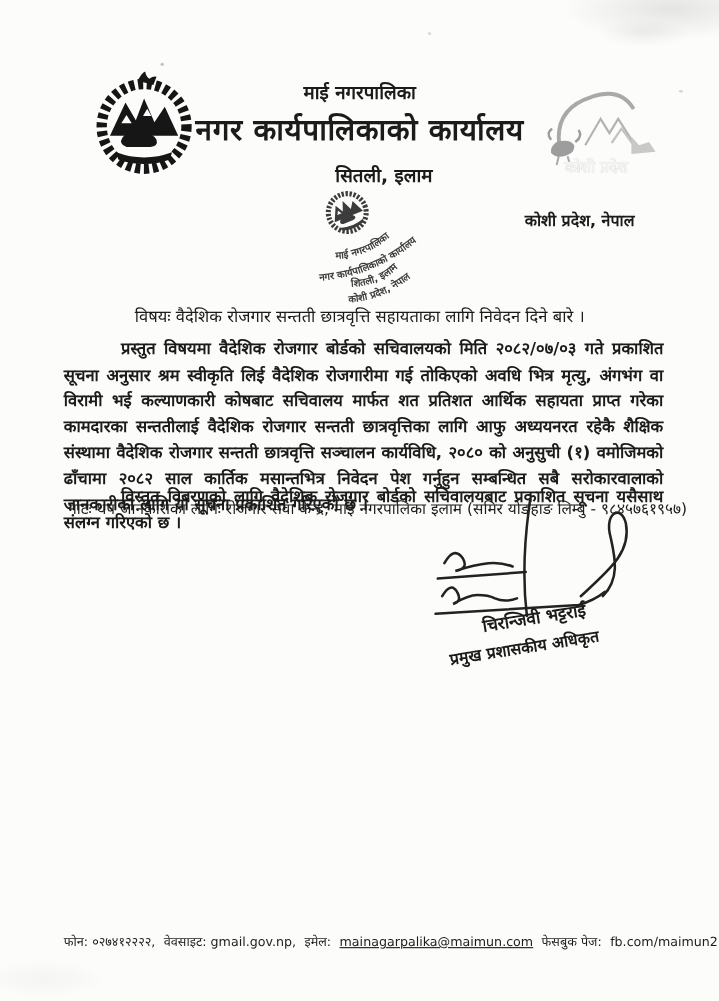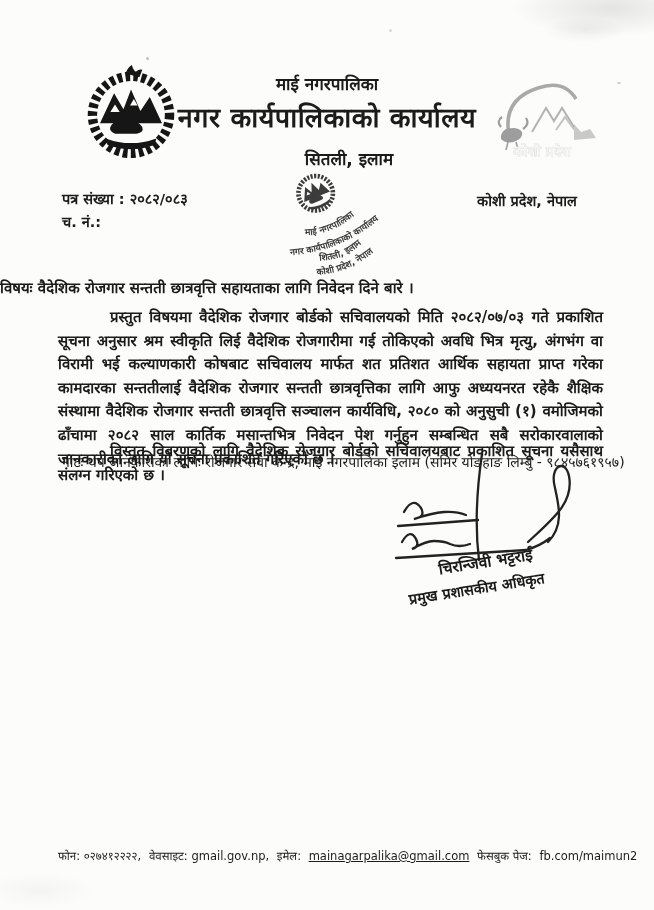--- a/index.html
+++ b/index.html
@@ -23,21 +23,21 @@
   .h-office{font-size:27px;font-weight:700;margin-top:3px;letter-spacing:.5px;}
   .h-loc{font-size:17px;font-weight:700;margin-top:12px;padding-left:44px;}
   .logo-left{position:absolute;left:84px;top:64px;width:94px;height:98px;}
   .logo-right{position:absolute;left:494px;top:82px;width:106px;height:82px;}
   
   .meta-left{position:absolute;left:62px;top:188px;font-size:14.5px;font-weight:700;line-height:23px;}
   .meta-right{position:absolute;left:477px;top:190px;font-size:14.5px;font-weight:700;line-height:23px;}
   .stamp{position:absolute;left:266px;top:166px;width:128px;height:120px;opacity:.92;}
   .recipient{position:absolute;left:62px;top:242px;font-size:15px;font-weight:700;}
   
-  .subject{position:absolute;left:0;top:277px;width:100%;font-size:15px;font-weight:700;}
+  .subject{position:absolute;left:0;top:277px;width:100%;text-align:center;font-size:15px;font-weight:400;}
   .para{position:absolute;left:58px;width:545px;font-size:15px;font-weight:600;line-height:23.6px;text-align:justify;}
   .para1{top:306px;text-indent:52px;}
   .para2{top:424px;text-indent:52px;margin-top:16px;}
   .note{position:absolute;left:62px;top:452px;font-size:14px;font-weight:400;}
   
   .sig-svg{position:absolute;left:378px;top:446px;width:220px;height:122px;}
   .sig-block{position:absolute;left:382px;top:552px;width:185px;text-align:center;transform:rotate(-9deg);font-weight:700;}
   .sig-name{font-size:15.5px;margin-left:26px;}
   .sig-title{font-size:14.5px;margin-top:4px;}
   
@@ -74,24 +74,20 @@
     <path d="M14,60 l-2,8 M22,60 l2,7" stroke="#a8a8a8" stroke-width="1.8"></path>
     <text x="48" y="74" text-anchor="middle" font-size="14" font-weight="bold" fill="#8b8b8b" stroke="#f2f2f0" stroke-width="0.6">कोशी प्रदेश</text>
   </svg>
 
   <div class="header">
     <div class="h-muni">माई नगरपालिका</div>
     <div class="h-office">नगर कार्यपालिकाको कार्यालय</div>
     <div class="h-loc">सितली, इलाम</div>
   </div>
 
-  <div class="meta-left">
-    <div>पत्र संख्या : २०८२/०८३</div>
-    <div>च. नं.:</div>
-  </div>
 
   <div class="meta-right">
     <div>कोशी प्रदेश, नेपाल</div>
   </div>
 
   <svg class="stamp" viewBox="0 0 128 120">
     <g transform="rotate(-22 64 60)" fill="#2c2c2c">
       <g transform="translate(42,2) scale(0.42)">
         <ellipse cx="50" cy="53" rx="41" ry="41" fill="none" stroke="#2c2c2c" stroke-width="11" stroke-dasharray="5 3.5"></ellipse>
         <path d="M17,62 L32,30 L42,47 L50,26 L60,49 L70,34 L83,62 Z"></path>
@@ -133,18 +129,18 @@
 
   <div class="sig-block">
     <div class="sig-name">चिरन्जिवी भट्टराई</div>
     <div class="sig-title">प्रमुख प्रशासकीय अधिकृत</div>
   </div>
 
   <div class="footer">
     <span>फोन: ०२७४१२२२२,</span>
     <span>वेवसाइट: gmail.gov.np,</span>
     <span>इमेल:</span>
-    <span class="email">mainagarpalika@gmail.com</span>
+    <span class="email">mainagarpalika@maimun.com</span>
     <span>फेसबुक पेज:</span>
     <span>fb.com/maimun2</span>
   </div>
 
 </div>
 
 </body></html>

